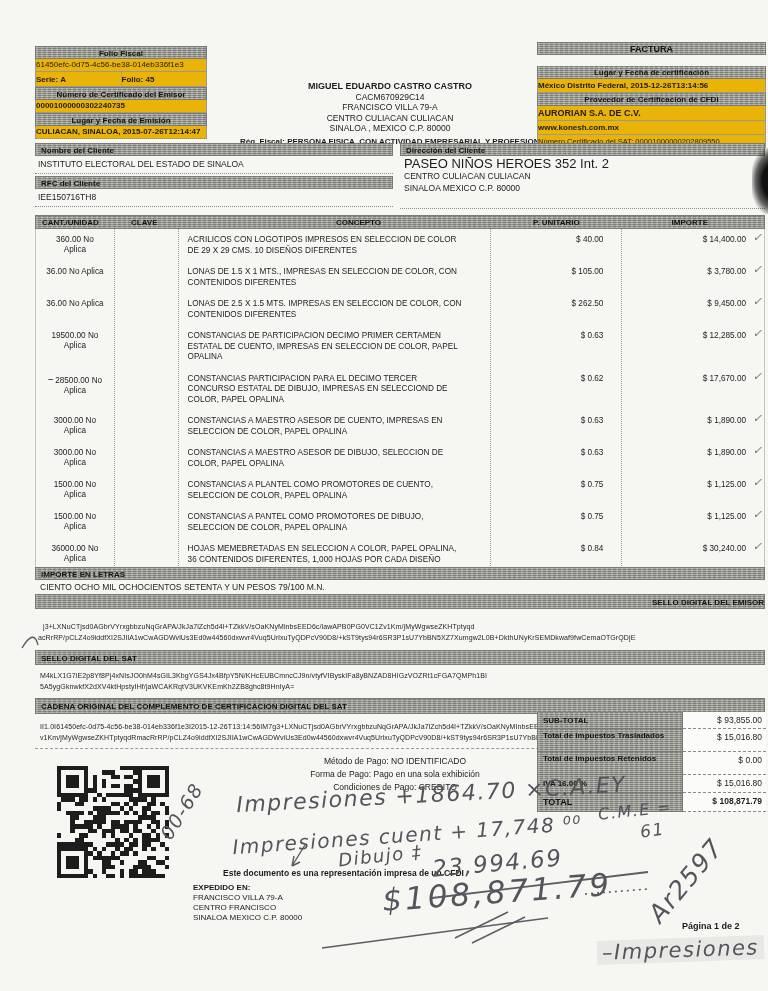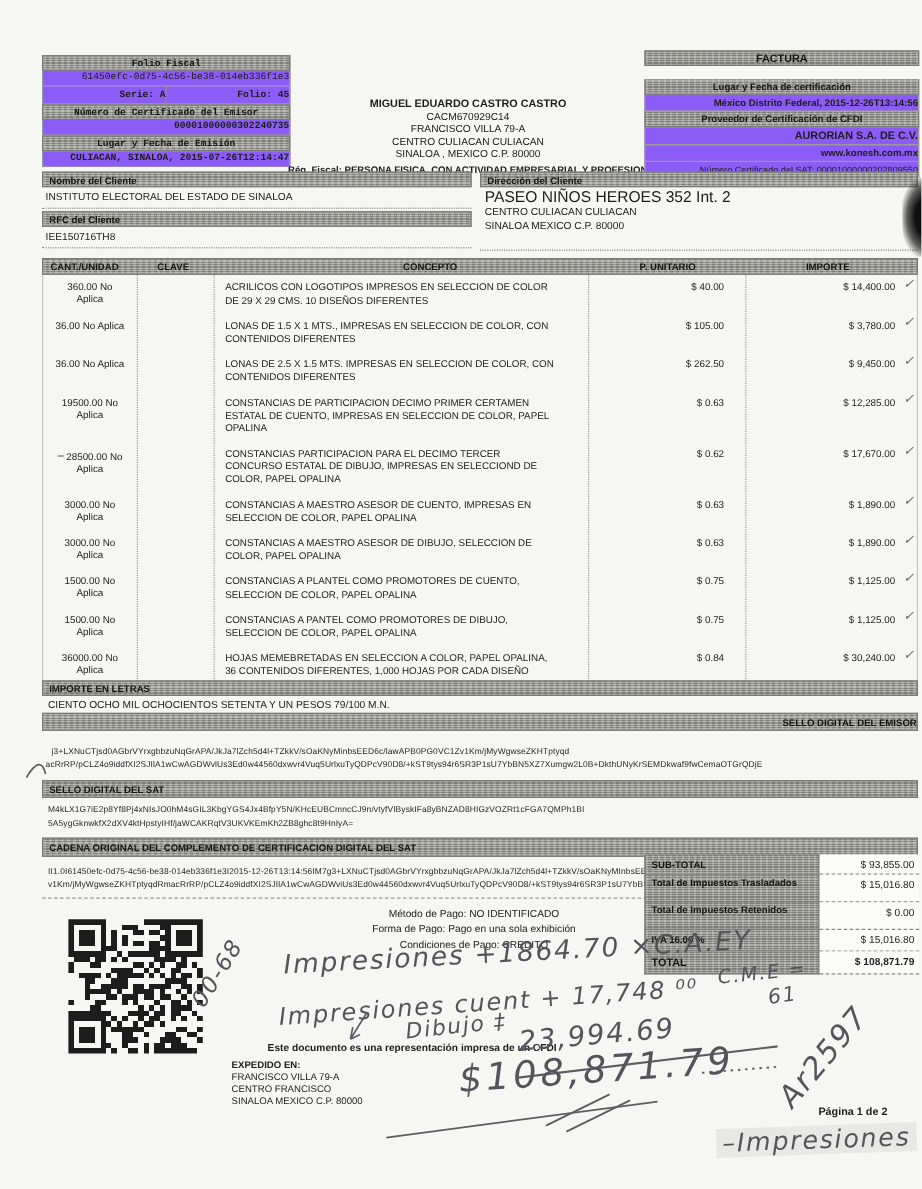--- a/index.html
+++ b/index.html
@@ -5,22 +5,22 @@
   html,body{margin:0;padding:0;}
   #page{position:relative;width:768px;height:991px;background:#f6f6f3;overflow:hidden;
         font-family:"Liberation Sans",sans-serif;color:#1c1c1c;}
   .abs{position:absolute;}
   
   .bar{background-color:#96968f;
        background-image:repeating-linear-gradient(0deg,rgba(255,255,255,.25) 0 1px,rgba(0,0,0,.10) 1px 2px),
                         repeating-linear-gradient(90deg,rgba(255,255,255,.14) 0 2px,rgba(0,0,0,.07) 2px 5px);
        color:#15150f;font-weight:bold;text-align:center;font-size:8px;line-height:13px;height:13px;
        border:1px solid #7a7a74;box-sizing:border-box;}
-  .val{background:#8b5cf6;border:1px solid #9a9a94;border-top:none;box-sizing:border-box;
-       text-align:right;font-size:8px;line-height:12px;}
+  .val{background:#eab308;border:1px solid #9a9a94;border-top:none;box-sizing:border-box;
+       text-align:left;font-size:8px;line-height:12px;}
   .dotted-b{border-bottom:1px dotted #8a8a84;}
   .b{font-weight:bold;}
   
   .thead{display:flex;height:14px;justify-content:space-between;}
   .thead>div{font-size:8px;font-weight:bold;line-height:14px;color:#15150f;}
   .trow{display:flex;padding:6px 0 5px;}
   .c-cant{width:78px;text-align:center;font-size:8.2px;line-height:10px;padding:0 8px;box-sizing:border-box;}
   .c-clave{width:64px;}
   .c-conc{width:312px;font-size:8.2px;line-height:10.5px;padding:0 24px 0 10px;box-sizing:border-box;}
   .c-pu{width:131px;text-align:right;font-size:8.2px;line-height:10px;padding-right:16px;box-sizing:border-box;}
@@ -43,21 +43,21 @@
       letter-spacing:1.5px;white-space:nowrap;z-index:6;}
   .hl{background:rgba(110,110,110,.10);padding:0 5px;}
   .line8{font-size:8px;line-height:10px;}
   .blob{position:absolute;background:radial-gradient(ellipse at 130% 50%, #101010 35%, rgba(16,16,16,.65) 58%, rgba(16,16,16,0) 78%);}
 </style>
 </head>
 <body>
 
 <div id="page">
 
-  <div class="abs" style="left:35px;top:46px;width:207px;font-family:Liberation Mono, monospace;">
+  <div class="abs" style="left:35px;top:46px;width:172px;">
     <div class="bar">Folio Fiscal</div>
     <div class="val">61450efc-0d75-4c56-be38-014eb336f1e3</div>
     <div class="val" style="display:flex;height:15px;line-height:15px;">
       <div class="b" style="width:50%;border-right:1px dotted #9a9a94;">Serie: A</div>
       <div class="b" style="width:50%;">Folio: 45</div>
     </div>
     <div class="bar">Número de Certificado del Emisor</div>
     <div class="val b">00001000000302240735</div>
     <div class="bar">Lugar y Fecha de Emisión</div>
     <div class="val b dotted-b">CULIACAN, SINALOA, 2015-07-26T12:14:47</div>

